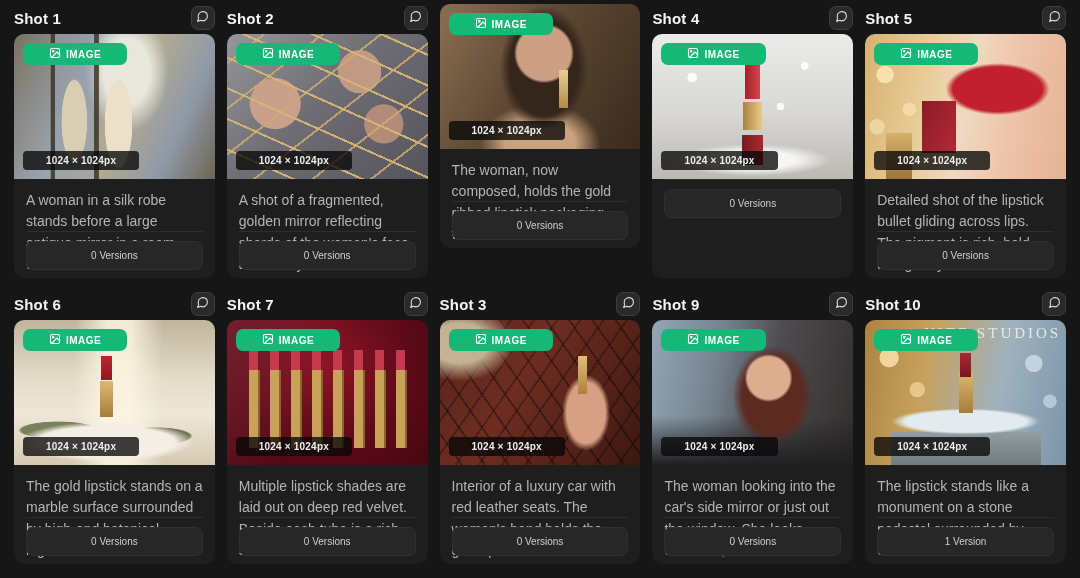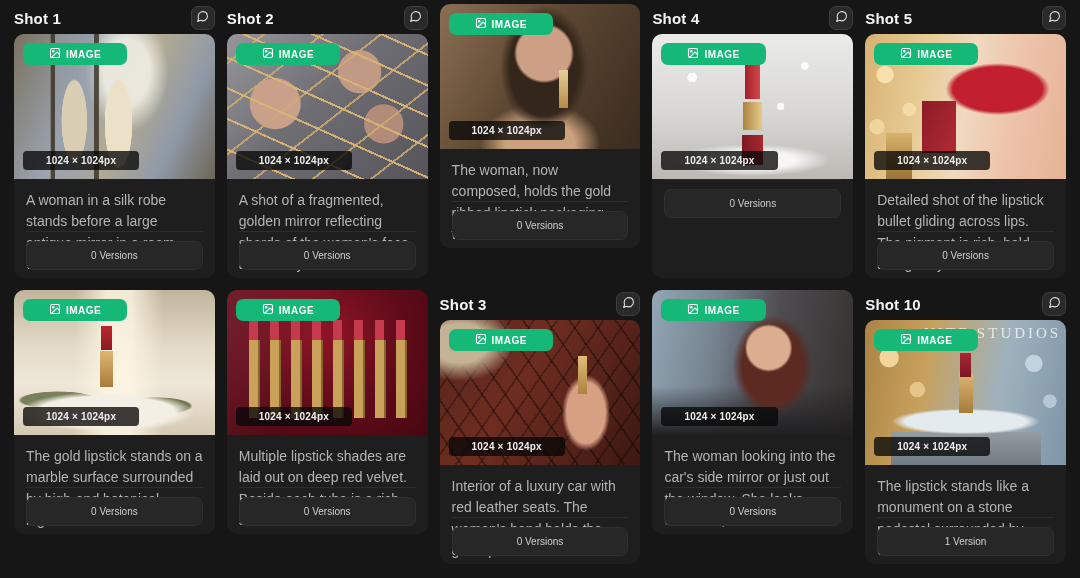--- a/index.html
+++ b/index.html
@@ -302,39 +302,55 @@
         </span>
         <span class="badge-dim">1024 × 1024px</span>
       </div>
       <p class="desc">Detailed shot of the lipstick bullet gliding across lips. The pigment is rich, bold, and glossy. The...</p>
       <hr class="divider">
       <button class="versions-btn">0 Versions</button>
     </div>
   </section>
 
   <section class="shot-section">
+    <header class="shot-header">
+      <h2 class="shot-title">Shot 6</h2>
+      <button class="chat-btn">
+        <span><svg viewBox="0 0 24 24" width="13" height="13" fill="none" stroke="currentColor" stroke-width="2" stroke-linecap="round" stroke-linejoin="round">
+              <path d="M21 11.5a8.38 8.38 0 0 1-.9 3.8 8.5 8.5 0 0 1-7.6 4.7 8.38 8.38 0 0 1-3.8-.9L3 21l1.9-5.7a8.38 8.38 0 0 1-.9-3.8 8.5 8.5 0 0 1 4.7-7.6 8.38 8.38 0 0 1 3.8-.9h.5a8.48 8.48 0 0 1 8 8v.5z"></path>
+            </svg></span>
+      </button>
+    </header>
     <div class="card">
       <div class="thumb img-6">
         <span class="badge-image">
           <span><svg viewBox="0 0 24 24" width="12" height="12" fill="none" stroke="currentColor" stroke-width="2.2" stroke-linecap="round" stroke-linejoin="round">
                 <rect x="3" y="3" width="18" height="18" rx="3"></rect>
                 <circle cx="8.5" cy="8.5" r="1.5"></circle>
                 <path d="m21 15-5-5L5 21"></path>
               </svg></span>
           <span>IMAGE</span>
         </span>
         <span class="badge-dim">1024 × 1024px</span>
       </div>
       <p class="desc">The gold lipstick stands on a marble surface surrounded by high-end botanical ingredients...</p>
       <hr class="divider">
       <button class="versions-btn">0 Versions</button>
     </div>
   </section>
 
   <section class="shot-section">
+    <header class="shot-header">
+      <h2 class="shot-title">Shot 7</h2>
+      <button class="chat-btn">
+        <span><svg viewBox="0 0 24 24" width="13" height="13" fill="none" stroke="currentColor" stroke-width="2" stroke-linecap="round" stroke-linejoin="round">
+              <path d="M21 11.5a8.38 8.38 0 0 1-.9 3.8 8.5 8.5 0 0 1-7.6 4.7 8.38 8.38 0 0 1-3.8-.9L3 21l1.9-5.7a8.38 8.38 0 0 1-.9-3.8 8.5 8.5 0 0 1 4.7-7.6 8.38 8.38 0 0 1 3.8-.9h.5a8.48 8.48 0 0 1 8 8v.5z"></path>
+            </svg></span>
+      </button>
+    </header>
     <div class="card">
       <div class="thumb img-7">
         <span class="badge-image">
           <span><svg viewBox="0 0 24 24" width="12" height="12" fill="none" stroke="currentColor" stroke-width="2.2" stroke-linecap="round" stroke-linejoin="round">
                 <rect x="3" y="3" width="18" height="18" rx="3"></rect>
                 <circle cx="8.5" cy="8.5" r="1.5"></circle>
                 <path d="m21 15-5-5L5 21"></path>
               </svg></span>
           <span>IMAGE</span>
         </span>
@@ -367,20 +383,28 @@
         </span>
         <span class="badge-dim">1024 × 1024px</span>
       </div>
       <p class="desc">Interior of a luxury car with red leather seats. The woman's hand holds the gold lipstick case. The...</p>
       <hr class="divider">
       <button class="versions-btn">0 Versions</button>
     </div>
   </section>
 
   <section class="shot-section">
+    <header class="shot-header">
+      <h2 class="shot-title">Shot 9</h2>
+      <button class="chat-btn">
+        <span><svg viewBox="0 0 24 24" width="13" height="13" fill="none" stroke="currentColor" stroke-width="2" stroke-linecap="round" stroke-linejoin="round">
+              <path d="M21 11.5a8.38 8.38 0 0 1-.9 3.8 8.5 8.5 0 0 1-7.6 4.7 8.38 8.38 0 0 1-3.8-.9L3 21l1.9-5.7a8.38 8.38 0 0 1-.9-3.8 8.5 8.5 0 0 1 4.7-7.6 8.38 8.38 0 0 1 3.8-.9h.5a8.48 8.48 0 0 1 8 8v.5z"></path>
+            </svg></span>
+      </button>
+    </header>
     <div class="card">
       <div class="thumb img-9">
         <span class="badge-image">
           <span><svg viewBox="0 0 24 24" width="12" height="12" fill="none" stroke="currentColor" stroke-width="2.2" stroke-linecap="round" stroke-linejoin="round">
                 <rect x="3" y="3" width="18" height="18" rx="3"></rect>
                 <circle cx="8.5" cy="8.5" r="1.5"></circle>
                 <path d="m21 15-5-5L5 21"></path>
               </svg></span>
           <span>IMAGE</span>
         </span>

